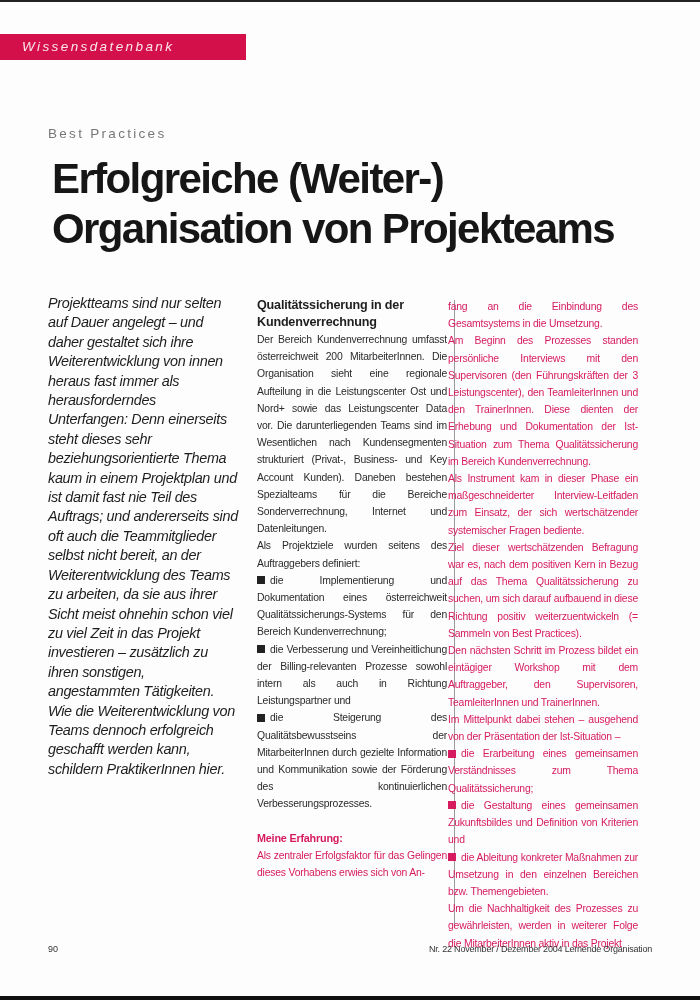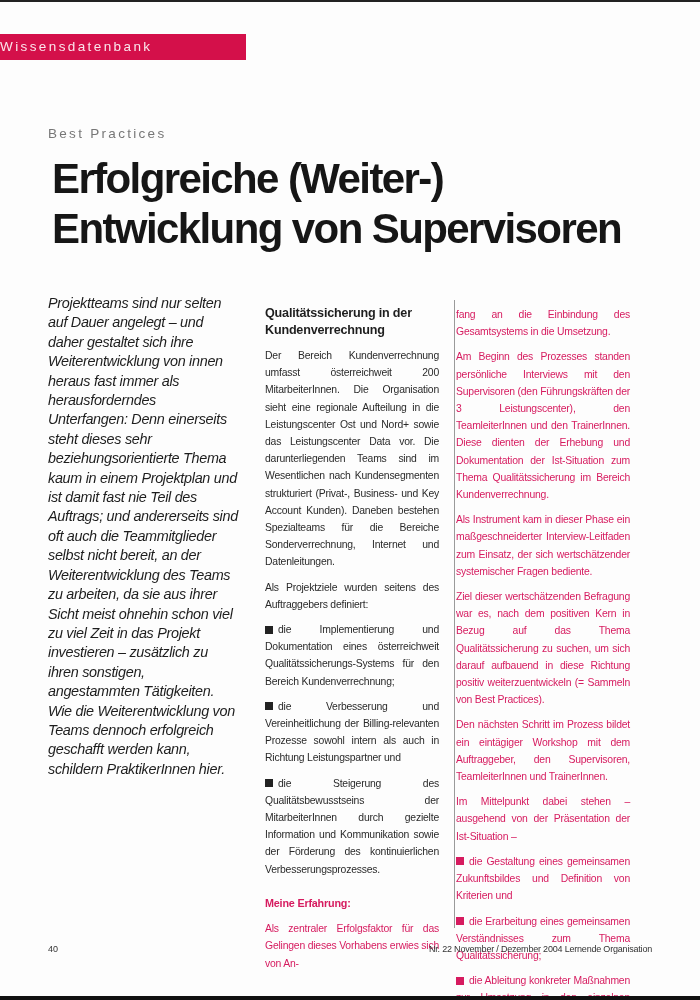--- a/index.html
+++ b/index.html
@@ -8,21 +8,21 @@
       background: #fdfdfd;
       font-family: "Liberation Sans", sans-serif;
       color: #1a1a1a;
     }
     .top-rule { position: absolute; left: 0; top: 0; width: 700px; height: 2px; background: #222; }
     .bottom-rule { position: absolute; left: 0; top: 996px; width: 700px; height: 4px; background: #111; }
     .section-banner {
       position: absolute; left: 0; top: 34px; width: 246px; height: 26px;
       background: #d4104a; color: #fbe6ec;
       font-size: 13.5px; letter-spacing: 2.4px; line-height: 26px;
-      box-sizing: border-box;
+      padding-left: 22px; box-sizing: border-box; font-style: italic;
     }
     .kicker {
       position: absolute; left: 48px; top: 126px;
       font-size: 13.5px; letter-spacing: 2.3px; color: #777;
     }
     .headline {
       position: absolute; left: 48px; top: 150px; width: 640px;
       font-size: 42px; font-weight: bold; line-height: 50px; letter-spacing: -1.6px;
       color: #161616; margin: 4px;
     }
@@ -30,21 +30,21 @@
     .lead {
       position: absolute; left: 48px; top: 294px; width: 190px;
       font-size: 14.4px; font-style: italic; line-height: 19.4px; color: #1d1d1d;
       letter-spacing: -0.3px;
     }
     .col {
       position: absolute; top: 297px; width: 190px;
       font-size: 10.4px; line-height: 17.2px; letter-spacing: -0.2px;
       text-align: justify;
     }
-    .col p { margin: 8px; }
+    .col p { margin: 0; }
     .col-mid { left: 257px; color: #2a2a2a; }
     .col-right { left: 448px; color: #d61b5f; top: 298px; }
     .col-head {
       font-size: 12.6px; font-weight: bold; line-height: 17px; color: #1e1e1e;
       margin: 0 0 1px 0; text-align: left;
     }
     .col-subhead {
       font-weight: bold; color: #d61b5f; font-size: 10.8px; margin-top: 17px !important;
     }
     .accent { color: #d61b5f; }
@@ -63,21 +63,21 @@
 <body>
 
 <div class="top-rule"></div>
 
 <div class="section-banner">Wissensdatenbank</div>
 
 <div class="kicker">Best Practices</div>
 
 <h1 class="headline">
   <span>Erfolgreiche (Weiter-)</span>
-  <span>Entwicklung von Supervisoren</span>
+  <span>Organisation von Projekteams</span>
 </h1>
 
 <div class="lead">Projektteams sind nur selten auf Dauer angelegt – und daher gestaltet sich ihre Weiterentwicklung von innen heraus fast immer als herausforderndes Unterfangen: Denn einerseits steht dieses sehr beziehungsorientierte Thema kaum in einem Projektplan und ist damit fast nie Teil des Auftrags; und andererseits sind oft auch die Teammitglieder selbst nicht bereit, an der Weiterentwicklung des Teams zu arbeiten, da sie aus ihrer Sicht meist ohnehin schon viel zu viel Zeit in das Projekt investieren – zusätzlich zu ihren sonstigen, angestammten Tätigkeiten. Wie die Weiterentwicklung von Teams dennoch erfolgreich geschafft werden kann, schildern PraktikerInnen hier.</div>
 
 <div class="col col-mid">
   <p class="col-head">Qualitätssicherung in der Kundenverrechnung</p>
   <p>Der Bereich Kundenverrechnung umfasst österreichweit 200 MitarbeiterInnen. Die Organisation sieht eine regionale Aufteilung in die Leistungscenter Ost und Nord+ sowie das Leistungscenter Data vor. Die darunterliegenden Teams sind im Wesentlichen nach Kundensegmenten strukturiert (Privat-, Business- und Key Account Kunden). Daneben bestehen Spezialteams für die Bereiche Sonderverrechnung, Internet und Datenleitungen.</p>
   <p>Als Projektziele wurden seitens des Auftraggebers definiert:</p>
   <p><span class="bullet"></span><span>die Implementierung und Dokumentation eines österreichweit Qualitätssicherungs-Systems für den Bereich Kundenverrechnung;</span></p>
   <p><span class="bullet"></span><span>die Verbesserung und Vereinheitlichung der Billing-relevanten Prozesse sowohl intern als auch in Richtung Leistungspartner und</span></p>
@@ -88,22 +88,22 @@
 
 <div class="divider"></div>
 
 <div class="col col-right">
   <p>fang an die Einbindung des Gesamtsystems in die Umsetzung.</p>
   <p>Am Beginn des Prozesses standen persönliche Interviews mit den Supervisoren (den Führungskräften der 3 Leistungscenter), den TeamleiterInnen und den TrainerInnen. Diese dienten der Erhebung und Dokumentation der Ist-Situation zum Thema Qualitätssicherung im Bereich Kundenverrechnung.</p>
   <p>Als Instrument kam in dieser Phase ein maßgeschneiderter Interview-Leitfaden zum Einsatz, der sich wertschätzender systemischer Fragen bediente.</p>
   <p>Ziel dieser wertschätzenden Befragung war es, nach dem positiven Kern in Bezug auf das Thema Qualitätssicherung zu suchen, um sich darauf aufbauend in diese Richtung positiv weiterzuentwickeln (= Sammeln von Best Practices).</p>
   <p>Den nächsten Schritt im Prozess bildet ein eintägiger Workshop mit dem Auftraggeber, den Supervisoren, TeamleiterInnen und TrainerInnen.</p>
   <p>Im Mittelpunkt dabei stehen – ausgehend von der Präsentation der Ist-Situation –</p>
+  <p><span class="bullet"></span><span>die Erarbeitung eines gemeinsamen Verständnisses zum Thema Qualitätssicherung;</span></p>
   <p><span class="bullet"></span><span>die Gestaltung eines gemeinsamen Zukunftsbildes und Definition von Kriterien und</span></p>
-  <p><span class="bullet"></span><span>die Erarbeitung eines gemeinsamen Verständnisses zum Thema Qualitätssicherung;</span></p>
   <p><span class="bullet"></span><span>die Ableitung konkreter Maßnahmen zur Umsetzung in den einzelnen Bereichen bzw. Themengebieten.</span></p>
   <p>Um die Nachhaltigkeit des Prozesses zu gewährleisten, werden in weiterer Folge die MitarbeiterInnen aktiv in das Projekt</p>
 </div>
 
-<div class="page-number">40</div>
+<div class="page-number">90</div>
 <div class="footer-ref">Nr. 22 November / Dezember 2004 Lernende Organisation</div>
 
 <div class="bottom-rule"></div>
 
 </body></html>

